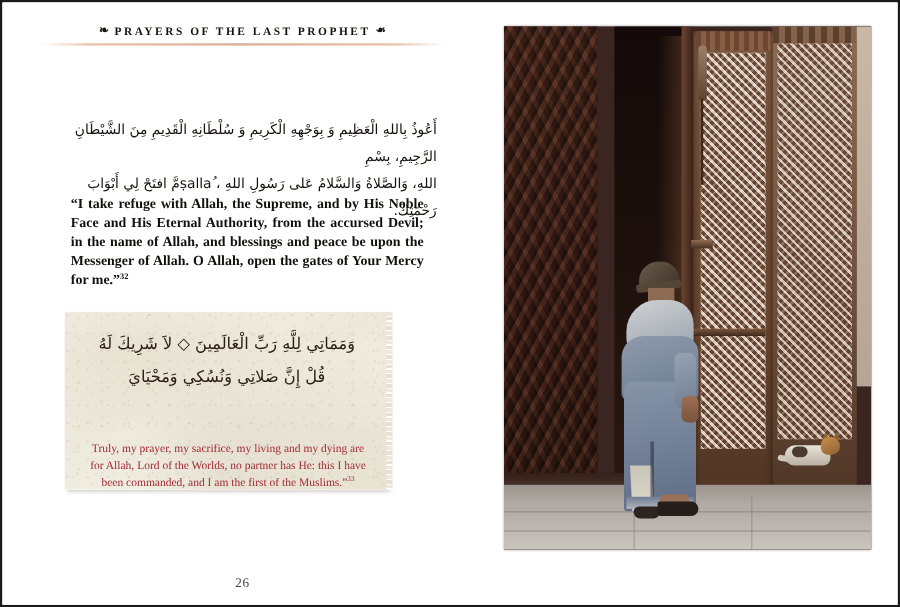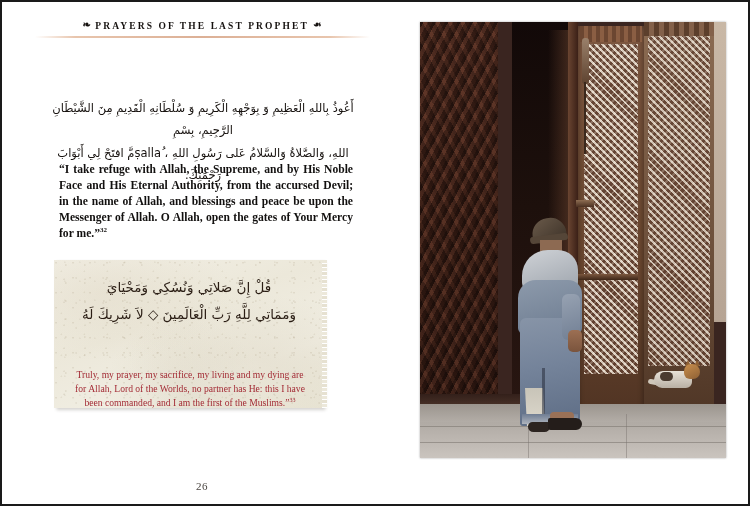--- a/index.html
+++ b/index.html
@@ -43,21 +43,20 @@
     font-size:12.6px;line-height:1.42;
     color:#12100f;
     text-align:justify;
     text-justify:inter-word;
   }
   #body-para i{font-style:italic;}
 
   #arabic-quote{
     position:absolute;left:40px;top:95px;width:322px;
     direction:rtl;
-    text-align:center;
     font-family:"DejaVu Sans",sans-serif;
     font-size:11.5px;
     line-height:1.95;
     color:#17120f;
   }
 
   #translation{
     position:absolute;left:57px;top:148px;width:294px;
     font-size:11.6px;line-height:1.38;
     color:#12100f;
@@ -351,22 +350,22 @@
 
     <div id="arabic-quote">
       <div>أَعُوذُ بِاللهِ الْعَظِيمِ وَ بِوَجْهِهِ الْكَرِيمِ وَ سُلْطَانِهِ الْقَدِيمِ مِنَ الشَّيْطَانِ الرَّجِيمِ، بِسْمِ</div>
       <div>اللهِ، وَالصَّلاةُ وَالسَّلامُ عَلى رَسُولِ اللهِ ، ṣallaُمَّ افتَحْ لِي أَبْوَابَ رَحْمَتِكَ.</div>
     </div>
 
     <p id="translation">“I take refuge with Allah, the Supreme, and by His Noble Face and His Eternal Authority, from the accursed Devil; in the name of Allah, and blessings and peace be upon the Messenger of Allah. O Allah, open the gates of Your Mercy for me.”<sup>32</sup></p>
 
     <div id="parchment">
       <div id="calligraphy">
+        <div>وَمَمَاتِي لِلَّهِ رَبِّ الْعَالَمِينَ ◇ لاَ شَرِيكَ لَهُ</div>
         <div>قُلْ إِنَّ صَلاتِي وَنُسُكِي وَمَحْيَايَ</div>
-        <div>وَمَمَاتِي لِلَّهِ رَبِّ الْعَالَمِينَ ◇ لاَ شَرِيكَ لَهُ</div>
       </div>
       <p id="red-translation">Truly, my prayer, my sacrifice, my living and my dying are for Allah, Lord of the Worlds, no partner has He: this I have been commanded, and I am the first of the Muslims.”<sup>33</sup></p>
     </div>
 
     <div id="page-number">26</div>
   </div>
 
   <div id="right-page">
     <div id="photo">
 

